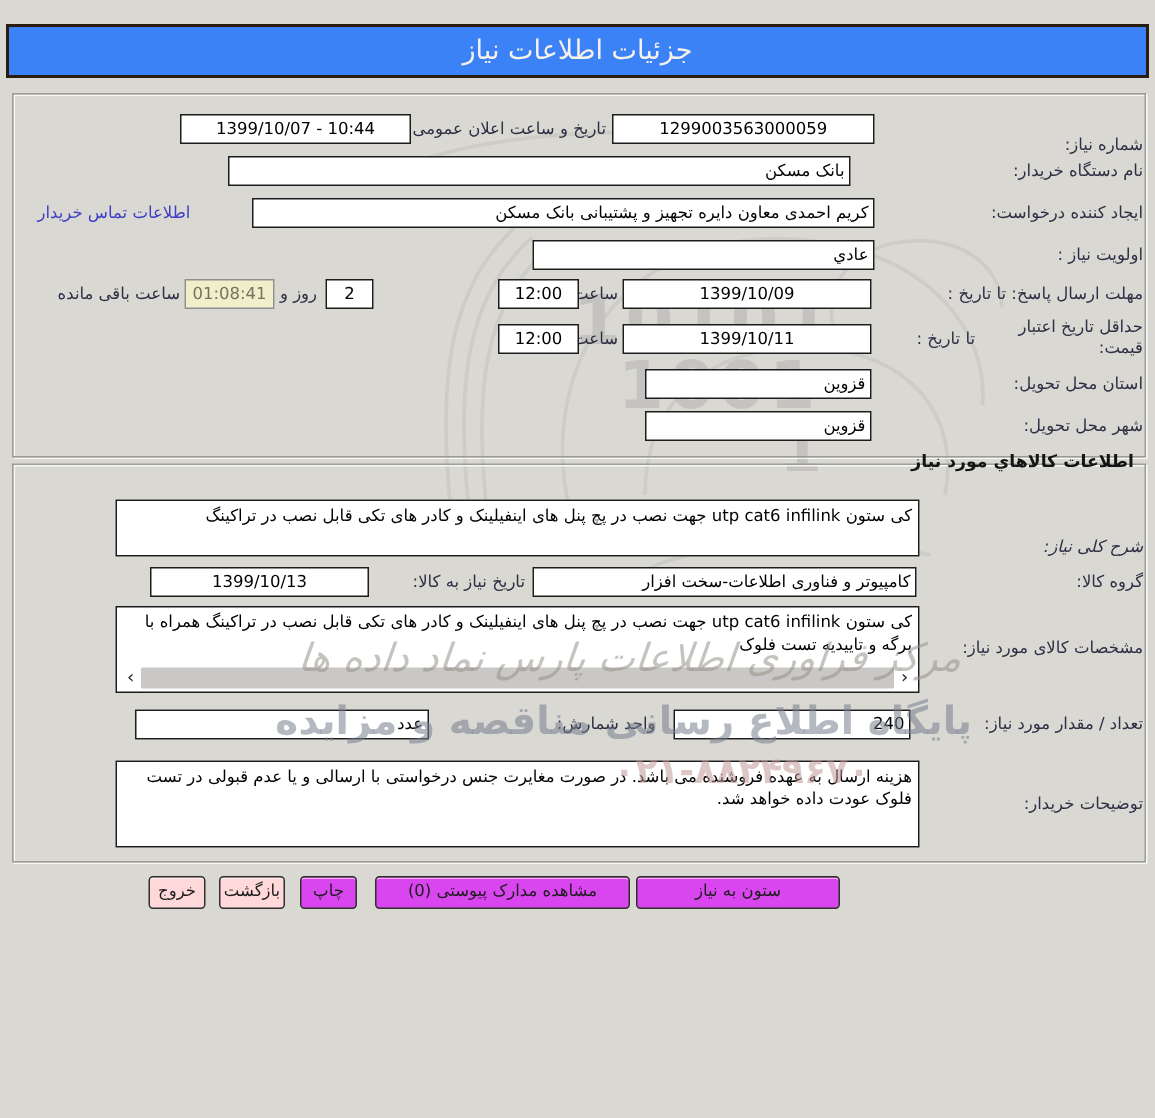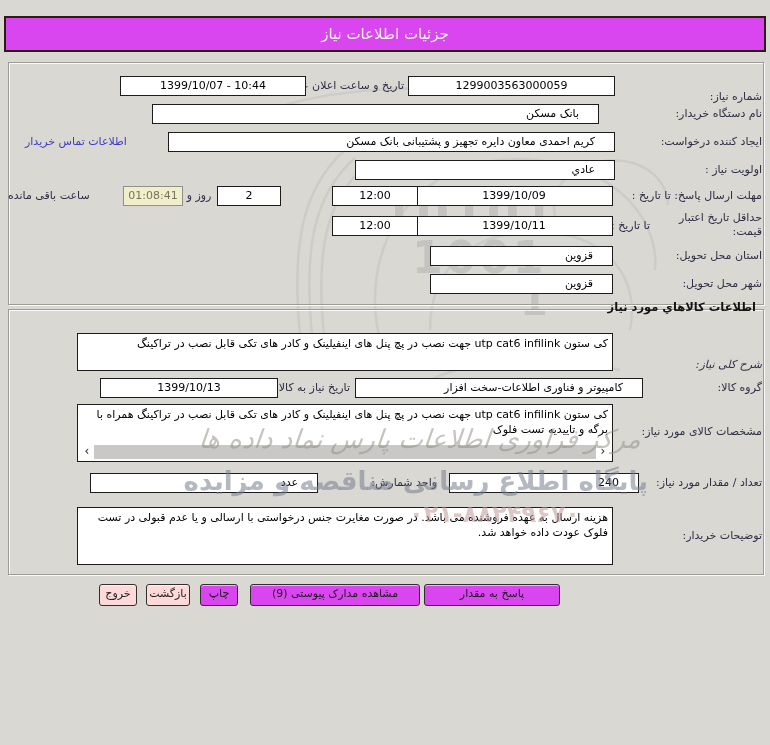--- a/index.html
+++ b/index.html
@@ -8,32 +8,32 @@
     background:#d9d8d3;
     font-family:"DejaVu Sans", sans-serif;
     font-size:11px;color:#2b2b3d;
     position:relative;
   }
   #page{position:absolute;left:0;top:0;width:770px;height:745px;}
   .abs{position:absolute;}
   .lbl{color:#2e2e44;white-space:nowrap;direction:rtl;}
   .box{
     background:#fff;border:1px solid #1c1c1c;height:18px;line-height:18px;
-    overflow:hidden;white-space:nowrap;padding:0 19px;color:#000;
+    overflow:hidden;white-space:nowrap;padding:0 3px;color:#000;
   }
   .box.center{text-align:center;direction:ltr;}
   .box.rtl{direction:rtl;text-align:right;}
   .frame{
     border:1px solid #9c9b94;background:transparent;
     box-shadow:inset 1px 1px 0 rgba(255,255,255,.85), 1px 1px 0 rgba(255,255,255,.85);
   }
   .titlebar{
     left:4px;top:16px;width:758px;height:32px;
-    background:#d946ef;border:2px solid #2a1d10;
-    color:#f7f2e8;text-align:center;line-height:32px;font-size:15px;
+    background:#3b82f6;border:2px solid #2a1d10;
+    color:#f7f2e8;text-align:center;line-height:32px;font-size:18px;
     direction:rtl;
   }
   .textarea{
     background:#fff;border:1px solid #1c1c1c;direction:rtl;text-align:right;
     padding:2px 4px;color:#000;line-height:15px;overflow:hidden;
   }
   .link{color:#3d3dc6;direction:rtl;white-space:nowrap;cursor:pointer;}
   .countdown{
     background:#f1efca;border:1px solid #8f8f8f;height:18px;line-height:18px;
     text-align:center;direction:ltr;color:#73735f;
@@ -108,21 +108,21 @@
     <div class="abs lbl" style="right:8px;top:163px;">اولویت نیاز :</div>
     <div class="abs box rtl" style="left:355px;top:160px;width:220px;">عادي</div>
 
     <div class="abs lbl" style="right:8px;top:189px;">مهلت ارسال پاسخ: تا تاریخ :</div>
     <div class="abs box center" style="left:415px;top:186px;width:158px;">1399/10/09</div>
     <div class="abs lbl" style="right:358px;top:189px;">ساعت</div>
     <div class="abs box center" style="left:332px;top:186px;width:46px;">12:00</div>
     <div class="abs box center" style="left:217px;top:186px;width:24px;">2</div>
     <div class="abs lbl" style="left:183px;top:189px;width:32px;text-align:center;">روز و</div>
     <div class="abs countdown" style="left:123px;top:186px;width:58px;">01:08:41</div>
-    <div class="abs lbl" style="left:8px;top:189px;width:112px;text-align:left;">ساعت باقی مانده</div>
+    <div class="abs lbl" style="left:8px;top:189px;width:112px;text-align:right;">ساعت باقی مانده</div>
 
     <div class="abs lbl" style="right:8px;top:211px;width:108px;white-space:normal;text-align:right;line-height:14px;">حداقل تاریخ اعتبار قیمت:</div>
     <div class="abs lbl" style="right:120px;top:219px;">تا تاریخ :</div>
     <div class="abs box center" style="left:415px;top:216px;width:158px;">1399/10/11</div>
     <div class="abs lbl" style="right:358px;top:219px;">ساعت</div>
     <div class="abs box center" style="left:332px;top:216px;width:46px;">12:00</div>
 
     <div class="abs lbl" style="right:8px;top:249px;">استان محل تحویل:</div>
     <div class="abs box rtl" style="left:430px;top:246px;width:143px;">قزوین</div>
 
@@ -152,22 +152,22 @@
     </div>
 
     <div class="abs lbl" style="right:8px;top:476px;">تعداد / مقدار مورد نیاز:</div>
     <div class="abs box rtl" style="left:449px;top:473px;width:150px;">240</div>
     <div class="abs lbl" style="right:333px;top:476px;">واحد شمارش:</div>
     <div class="abs box rtl" style="left:90px;top:473px;width:188px;">عدد</div>
 
     <div class="abs lbl" style="right:8px;top:529px;">توضیحات خریدار:</div>
     <div class="abs textarea" style="left:77px;top:507px;width:526px;height:52px;">هزینه ارسال به عهده فروشنده می باشد. در صورت مغایرت جنس درخواستی با ارسالی و یا عدم قبولی در تست فلوک عودت داده خواهد شد.</div>
 
-    <div class="abs btn green" style="left:424px;top:584px;width:134px;">پاسخ به مقدار</div>
-    <div class="abs btn green" style="left:250px;top:584px;width:168px;">مشاهده مدارک پیوستی (9)</div>
+    <div class="abs btn green" style="left:424px;top:584px;width:134px;">ستون به نیاز</div>
+    <div class="abs btn green" style="left:250px;top:584px;width:168px;">مشاهده مدارک پیوستی (0)</div>
     <div class="abs btn green" style="left:200px;top:584px;width:36px;">چاپ</div>
     <div class="abs btn pink" style="left:146px;top:584px;width:42px;">بازگشت</div>
     <div class="abs btn pink" style="left:99px;top:584px;width:36px;">خروج</div>
 
   </div>
 
   <div class="wm-over">
     <div class="wm-callig">مرکز فراوری اطلاعات پارس نماد داده ها</div>
     <div class="wm-line2">پایگاه اطلاع رسانی مناقصه و مزایده</div>
     <div class="wm-phone">۰۲۱-۸۸۲۴۹۶۷۰</div>

